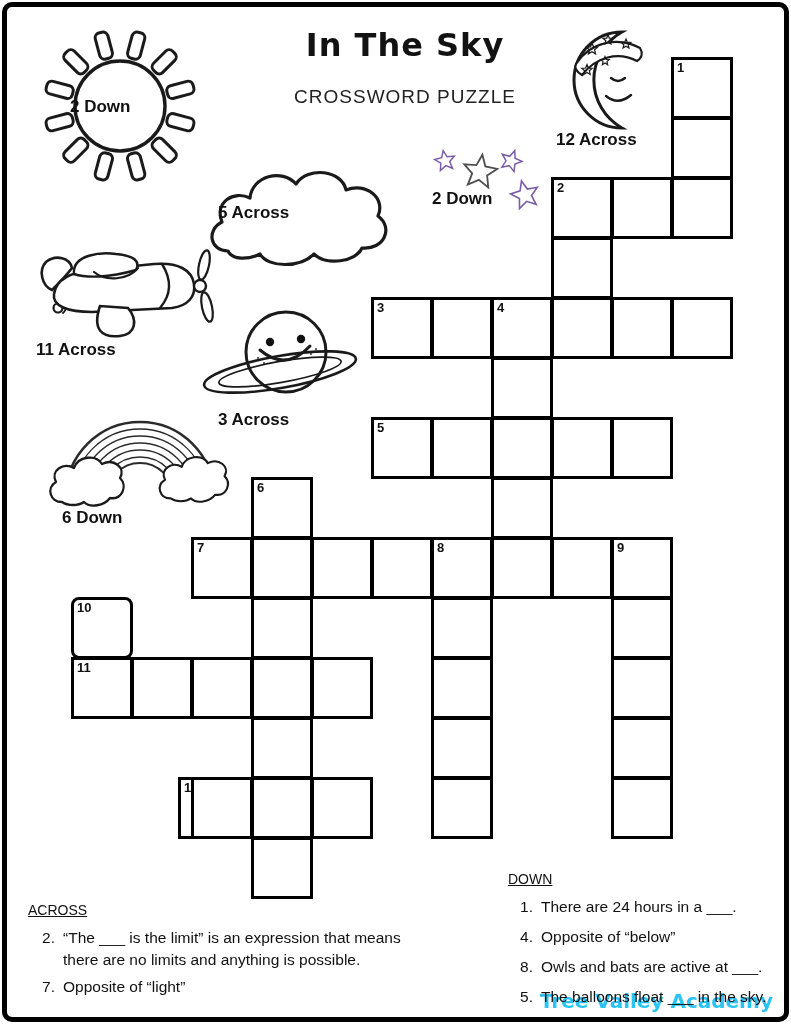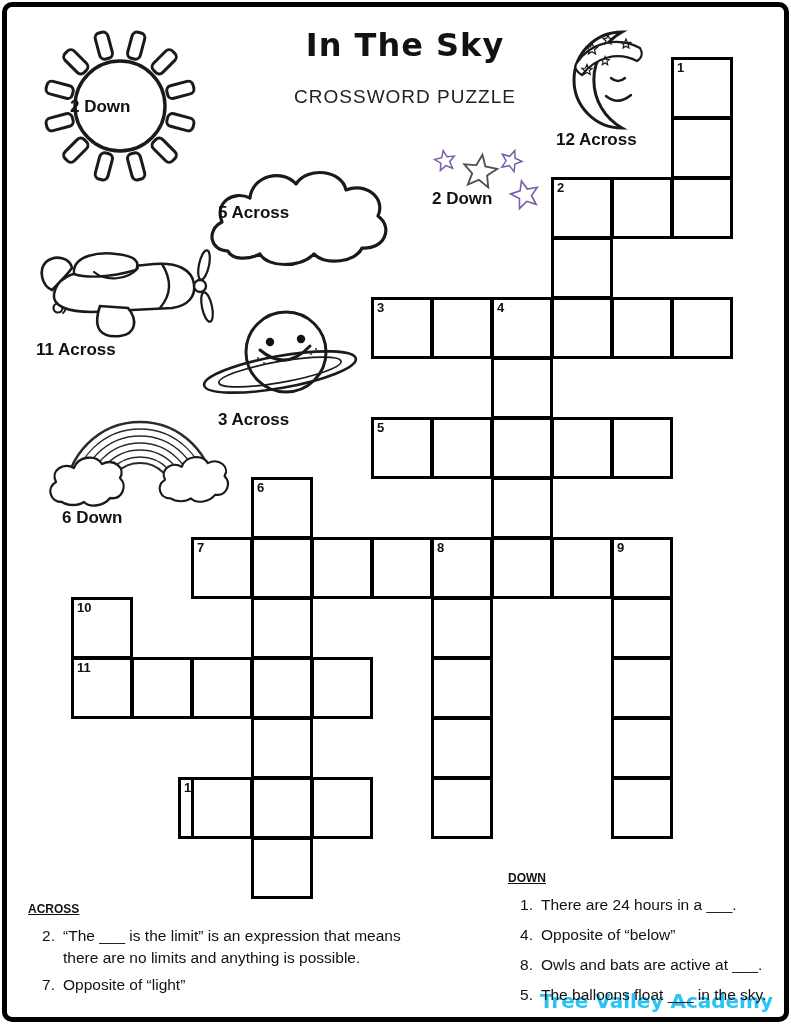--- a/index.html
+++ b/index.html
@@ -17,21 +17,21 @@
   .illus svg{display:block;}
   .illus-label{position:absolute;font-weight:bold;font-size:17px;color:#111;white-space:nowrap;z-index:10;}
   .center{text-align:left;}
   
   #grid{position:absolute;left:0;top:0;width:791px;height:1024px;z-index:5;}
   .cell{position:absolute;width:62px;height:62px;box-sizing:border-box;
     border:3px solid #000;background:#fff;}
   .cnum{position:absolute;left:3px;top:0px;font-size:13px;font-weight:bold;line-height:16px;}
   
   .clues{position:absolute;z-index:10;}
-  .clues-header{font-size:12px;font-weight:bold;text-decoration:underline;margin-bottom:9px;}
+  .clues-header{font-size:14px;font-weight:normal;text-decoration:underline;margin-bottom:9px;}
   .clue{display:flex;margin-bottom:5px;font-size:15.5px;line-height:22px;}
   .clue .cnumber{flex:0 0 27px;text-align:right;margin-right:8px;}
   .clue .ctext{display:block;}
   #across-clues{left:28px;top:902px;width:440px;}
   #across-clues .ctext{width:356px;}
   #down-clues{left:508px;top:871px;width:280px;}
   #down-clues .clue{margin-bottom:8px;}
   #down-clues .cnumber{flex:0 0 25px;}
   .brand{position:absolute;right:18px;top:989px;
     font-family:"DejaVu Sans",sans-serif;font-weight:800;font-size:20px;letter-spacing:0px;}
@@ -198,21 +198,21 @@
     <div class="cell" style="left: 311px; top: 537px;"></div>
     <div class="cell" style="left: 371px; top: 537px;"></div>
     <div class="cell" style="left: 431px; top: 537px;">
       <span class="cnum">8</span>
     </div>
     <div class="cell" style="left: 491px; top: 537px;"></div>
     <div class="cell" style="left: 551px; top: 537px;"></div>
     <div class="cell" style="left: 611px; top: 537px;">
       <span class="cnum">9</span>
     </div>
-    <div class="cell" style="left: 71px; top: 597px;">
+    <div class="cell" style="left: 71px; top: 597px; border-radius: 8px;">
       <span class="cnum">10</span>
     </div>
     <div class="cell" style="left: 251px; top: 597px;"></div>
     <div class="cell" style="left: 431px; top: 597px;"></div>
     <div class="cell" style="left: 611px; top: 597px;"></div>
     <div class="cell" style="left: 71px; top: 657px;">
       <span class="cnum">11</span>
     </div>
     <div class="cell" style="left: 131px; top: 657px;"></div>
     <div class="cell" style="left: 191px; top: 657px;"></div>

